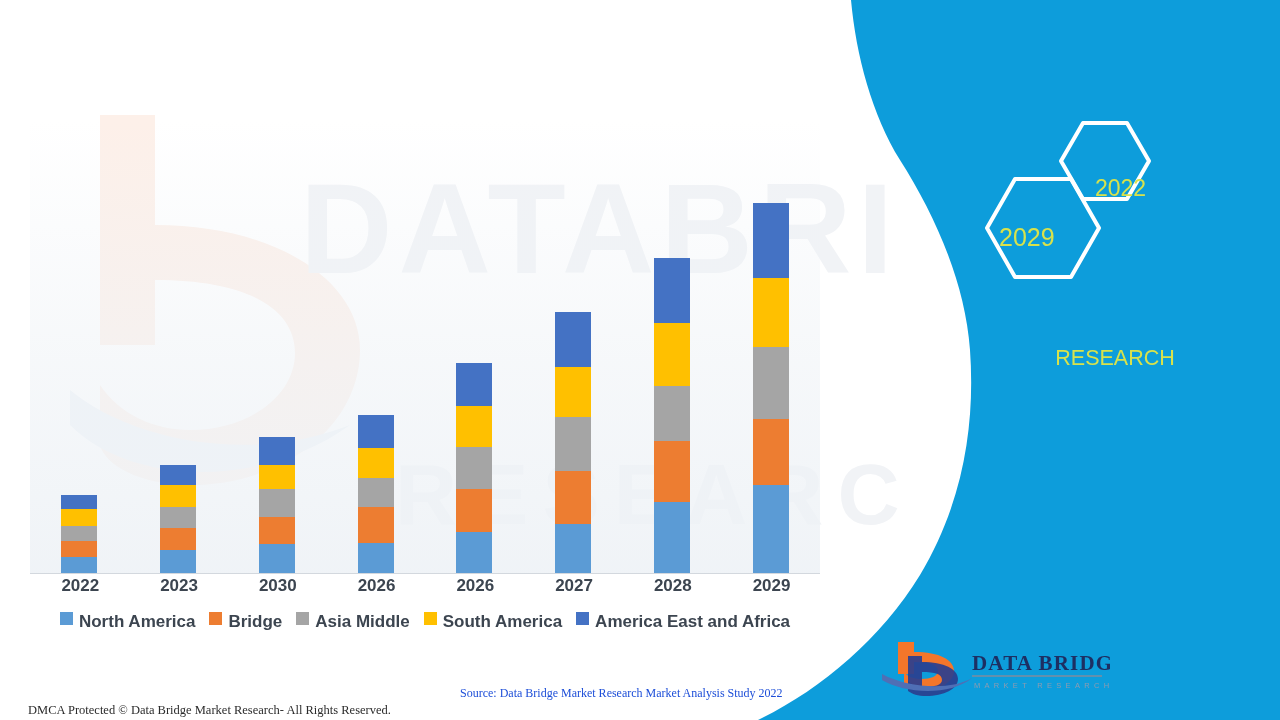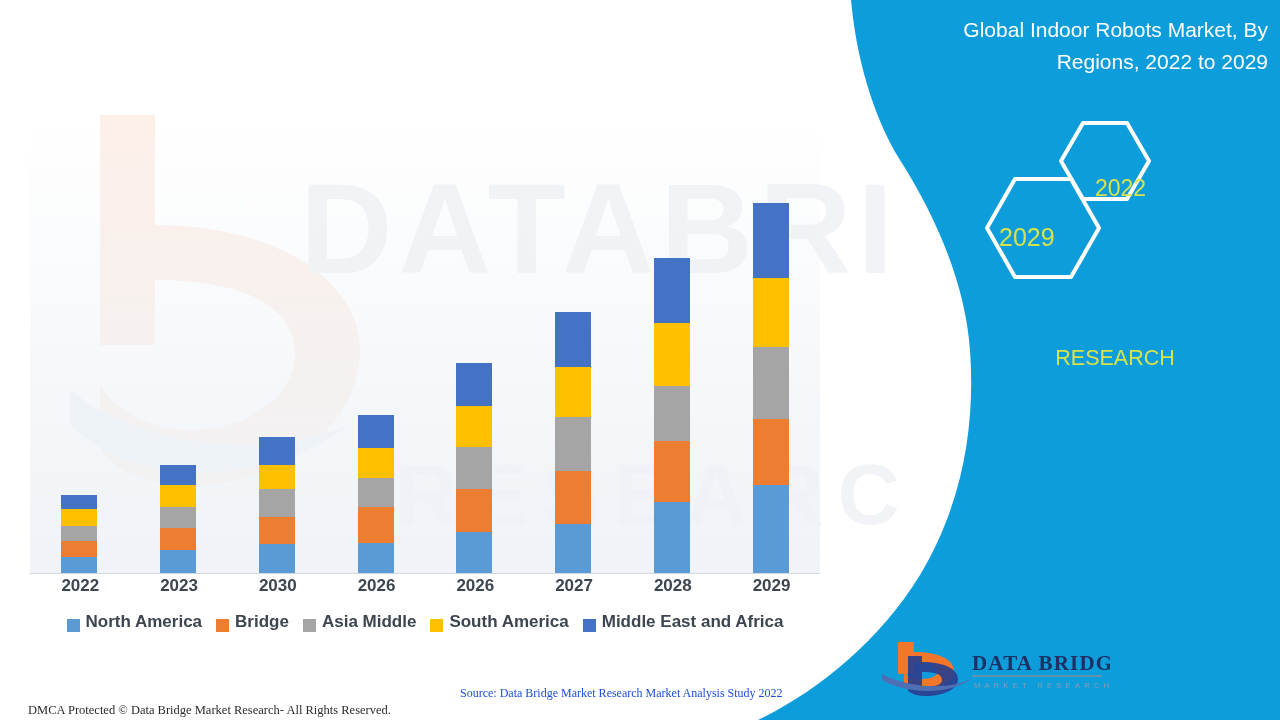--- a/index.html
+++ b/index.html
@@ -73,21 +73,21 @@
   }
   .xlabel {
     width:36px; text-align:center; font-size:17px; font-weight:700; color:#3c4550;
   }
 
   
   .legend {
     position:absolute; left:30px; top:612px; width:790px;
     display:flex; align-items:center; justify-content:center; gap:14px;
   }
-  .legend-item { display:flex; align-items:flex-end; gap:6px; }
+  .legend-item { display:flex; align-items:flex-start; gap:6px; }
   .legend-swatch { width:13px; height:13px; display:inline-block; }
   .legend-label { font-size:17px; font-weight:700; color:#3c4550; white-space:nowrap; }
 
   
   .footer-left {
     position:absolute; left:28px; top:683px;
     font-family:"Liberation Serif", serif;
     font-size:12.5px; color:#2b2b2b; white-space:nowrap;margin-top:20px;
   }
   .footer-right {
@@ -225,28 +225,27 @@
       <div class="legend-item">
         <span class="legend-swatch" style="background: rgb(165, 165, 165);"></span>
         <span class="legend-label">Asia Middle</span>
       </div>
       <div class="legend-item">
         <span class="legend-swatch" style="background: rgb(255, 192, 0);"></span>
         <span class="legend-label">South America</span>
       </div>
       <div class="legend-item">
         <span class="legend-swatch" style="background: rgb(68, 114, 196);"></span>
-        <span class="legend-label">Middle East and Africa</span>
+        <span class="legend-label">America East and Africa</span>
       </div>
     </div>
 
   <div class="footer-left">DMCA Protected © Data Bridge Market Research- All Rights Reserved.</div>
   <div class="footer-right">Source: Data Bridge Market Research Market Analysis Study 2022</div>
 
-  <div class="panel-title">Global Indoor Robots Market, By Regions, 2022 to 2029</div>
 
   <div class="hexes">
     <svg width="210" height="170" viewBox="0 0 210 170">
       <polygon points="108,8 152,8 174,46 152,84 108,84 86,46" fill="none" stroke="#ffffff" stroke-width="4" stroke-linejoin="round"></polygon>
       <polygon points="40,64 96,64 124,113 96,162 40,162 12,113" fill="none" stroke="#ffffff" stroke-width="4" stroke-linejoin="round"></polygon>
     </svg>
     <div class="hex-text hex-2029">2029</div>
     <div class="hex-text hex-2022">2022</div>
   </div>
 

